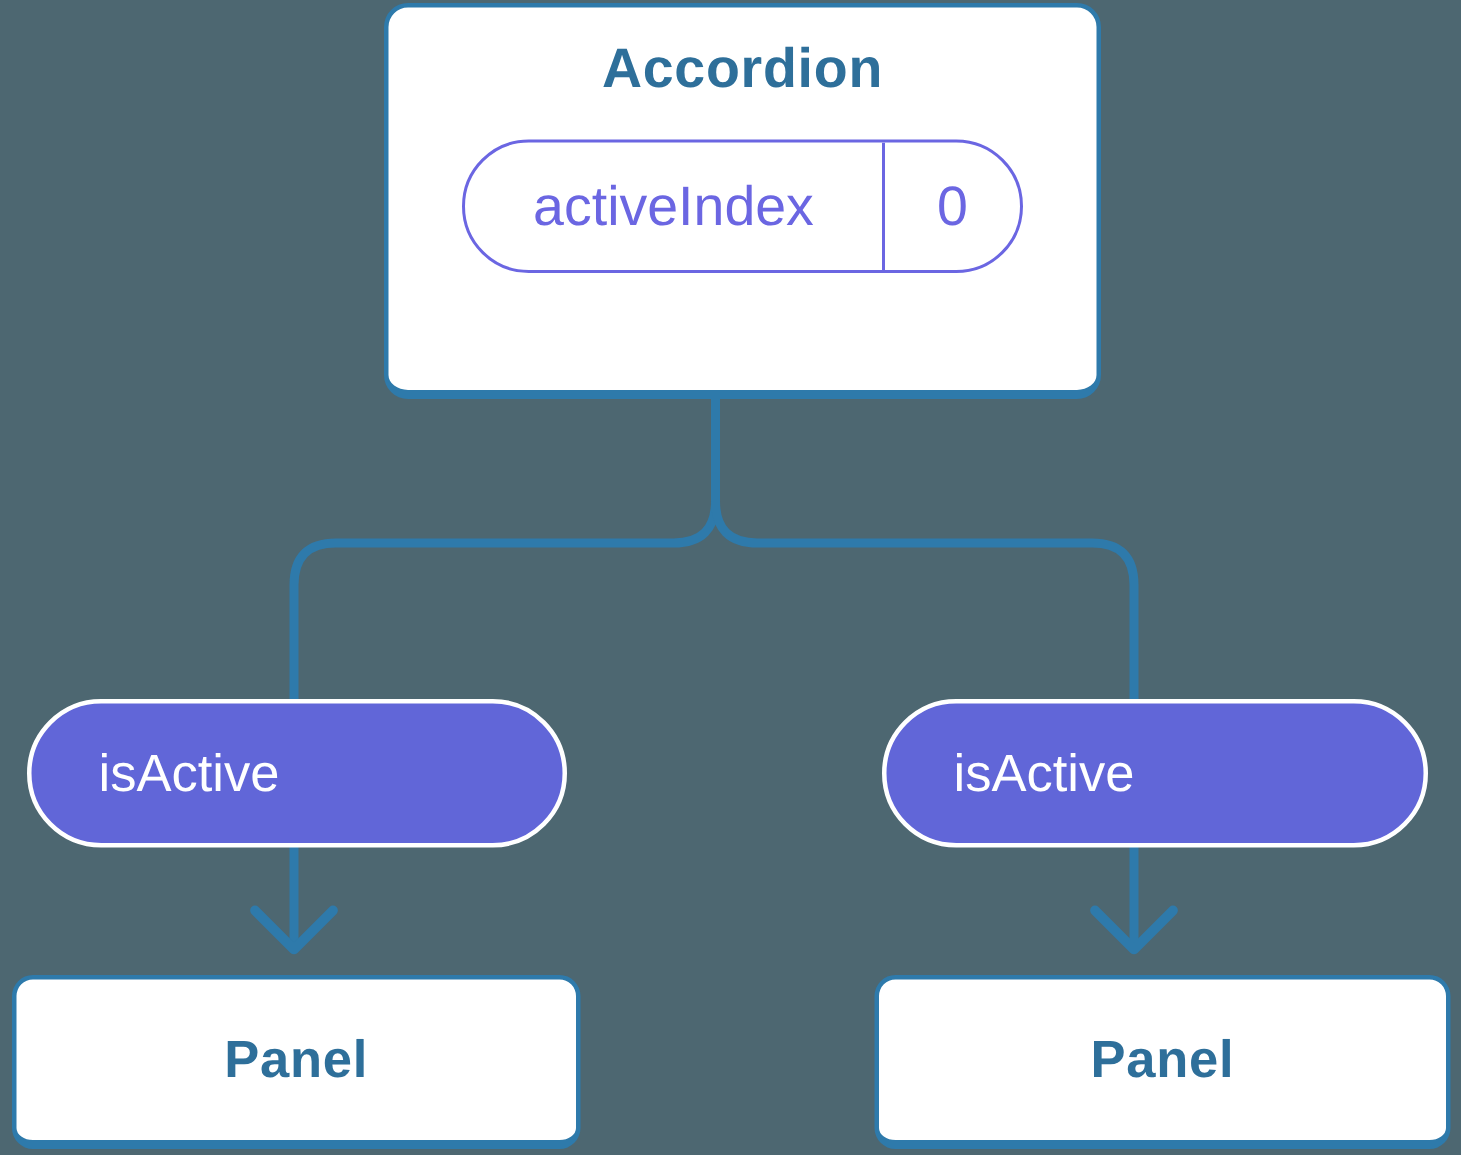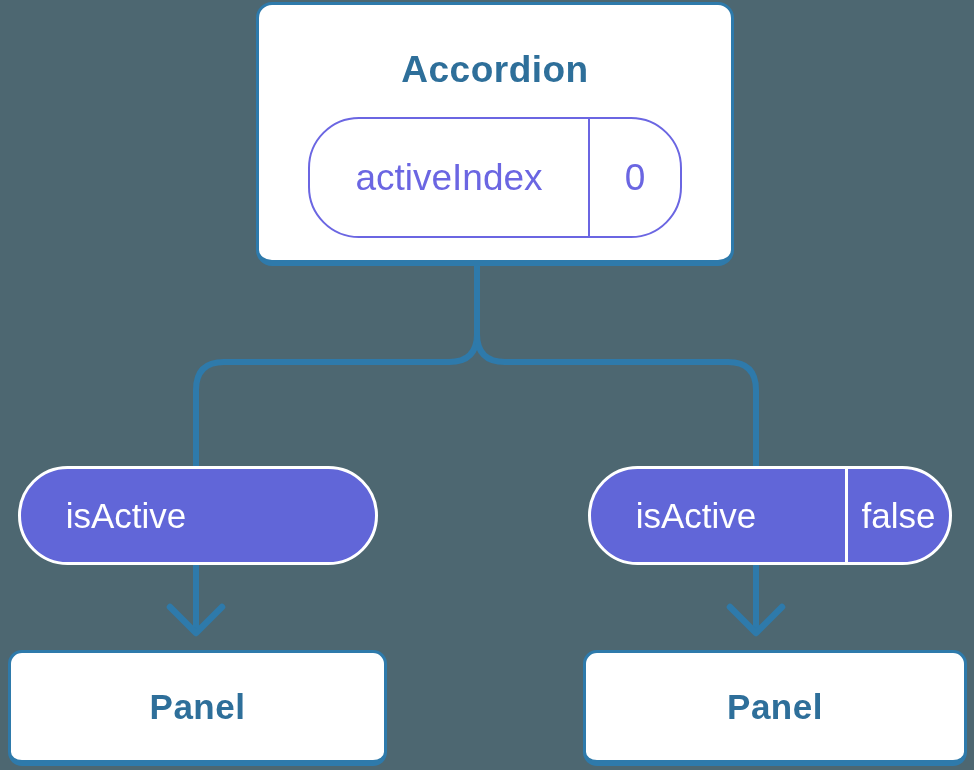--- a/index.html
+++ b/index.html
@@ -48,32 +48,32 @@
     top: 2px;
     width: 478px;
     height: 264px;
     background: var(--card_bg);
     border: 3px solid var(--connector);
     border-bottom-width: 6px;
     border-radius: 16px;
     display: flex;
     flex-direction: column;
     align-items: center;
-    padding-top: 44px;
+    padding-top: 20px;
   }
   .card-title {
     font-size: 37px;
     font-weight: 600;
     color: var(--node_text);
     letter-spacing: 0.5px;
   }
   .state-pill {
     margin-top: 26px;
     width: 374px;
-    height: 121px;
+    height: 89px;
     border: 2.5px solid var(--purple);
     border-radius: 51px;
     background: var(--card_bg);
     display: flex;
     align-items: stretch;
     overflow: hidden;
     color: var(--purple);
     font-size: 37px;
   }
   .state-pill .seg {
@@ -146,21 +146,20 @@
       <span class="seg value">0</span>
     </div>
   </div>
 
   <div class="prop-pill left">
     <span class="pseg name">isActive</span>
   </div>
 
   <div class="prop-pill right">
     <span class="pseg name">isActive</span>
-    <span class="pseg value">false</span>
   </div>
 
   <div class="panel left">
     <span>Panel</span>
   </div>
   <div class="panel right">
     <span>Panel</span>
   </div>
 
 </div>

